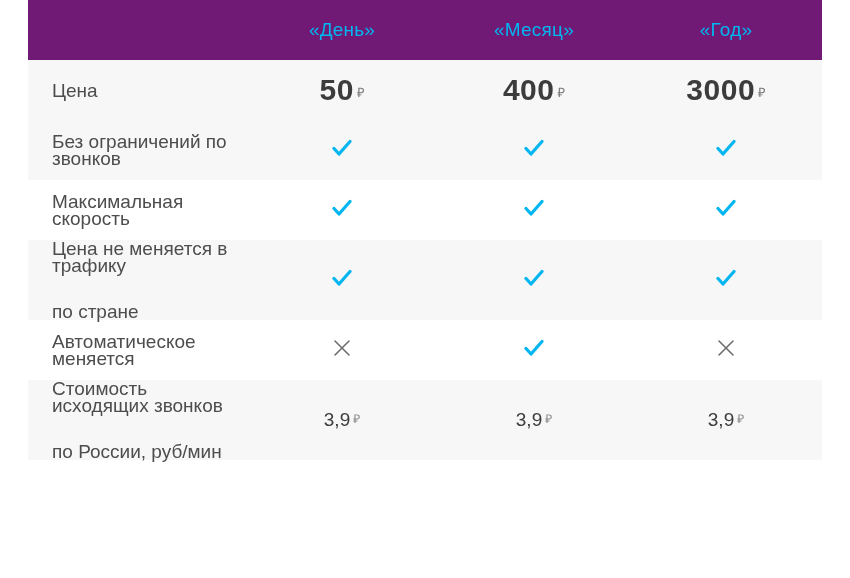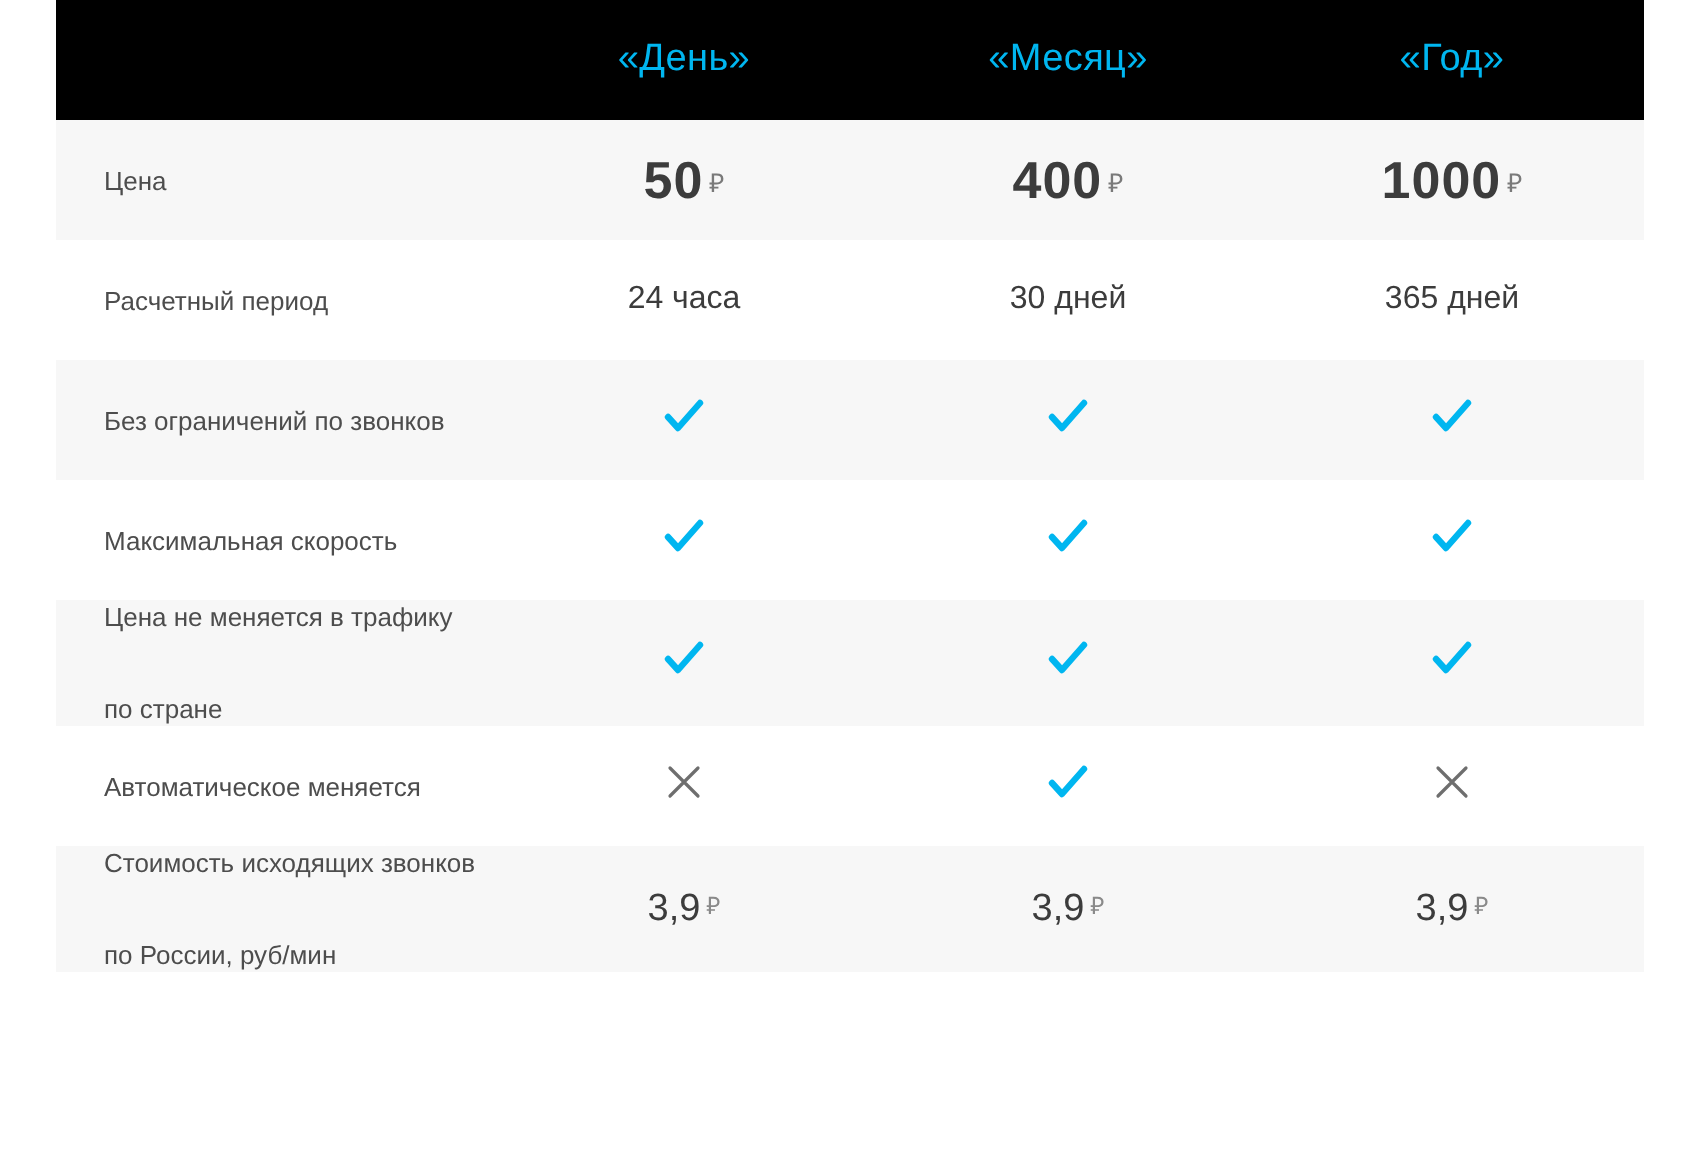--- a/index.html
+++ b/index.html
@@ -31,21 +31,21 @@
     width: 794px;
     table-layout: fixed;
   }
   col.c-feature { width: 218px; }
   col.c-plan { width: 192px; }
   thead th {
     height: 58px;
     vertical-align: middle;
     text-align: center;
     font-weight: normal;
-    background: #000000;
+    background: #701a75;
     border: none;
     margin-top: 24px;
   }
   .plan-title {
     color: #00b6f0;
     font-size: 19px;
     letter-spacing: 0.2px;
   }
   tbody tr {
     height: 60px;
@@ -53,30 +53,30 @@
   tbody tr.odd { background: #f7f7f7; }
   tbody tr.even { background: #ffffff; }
   tbody tr.tall { height: 62px; }
   td {
     border: none;
     vertical-align: middle;
     padding: 0;
   }
   td.feature {
     padding-left: 24px;
-    font-size: 13px;
+    font-size: 19px;
     line-height: 17px;
     color: #4d4d4d;
   }
   td.value {
     text-align: center;
     color: #3c3c3c;
   }
   .price-main {
-    font-size: 26px;
+    font-size: 30px;
     font-weight: bold;
     letter-spacing: 0.5px;
   }
   .price-cur {
     font-size: 13px;
     margin-left: 3px;
     color: #7a7a7a;
     position: relative;
     top: -3px;
   }
@@ -141,36 +141,24 @@
 
         <tr class="odd">
           <td class="feature">Цена</td>
           <td class="value">
             <span class="price-main">50</span><span class="price-cur">₽</span>
           </td>
           <td class="value">
             <span class="price-main">400</span><span class="price-cur">₽</span>
           </td>
           <td class="value">
-            <span class="price-main">1000</span><span class="price-cur">₽</span>
-          </td>
-        </tr>
-
-        <tr class="even">
-          <td class="feature">Расчетный период</td>
-          <td class="value">
-            <span class="period">24 часа</span>
-          </td>
-          <td class="value">
-            <span class="period">30 дней</span>
-          </td>
-          <td class="value">
-            <span class="period">365 дней</span>
-          </td>
-        </tr>
+            <span class="price-main">3000</span><span class="price-cur">₽</span>
+          </td>
+        </tr>
+
 
         <tr class="odd">
           <td class="feature">Без ограничений по звонков</td>
           <td class="value">
             <span class="check">
               <svg width="20" height="20" viewBox="0 0 20 20">
                   <path d="M2 10.5 L7 16 L18 3.5" fill="none" stroke="#00b6f0" stroke-width="3.2" stroke-linecap="round" stroke-linejoin="round"></path>
                 </svg>
             </span>
           </td>

